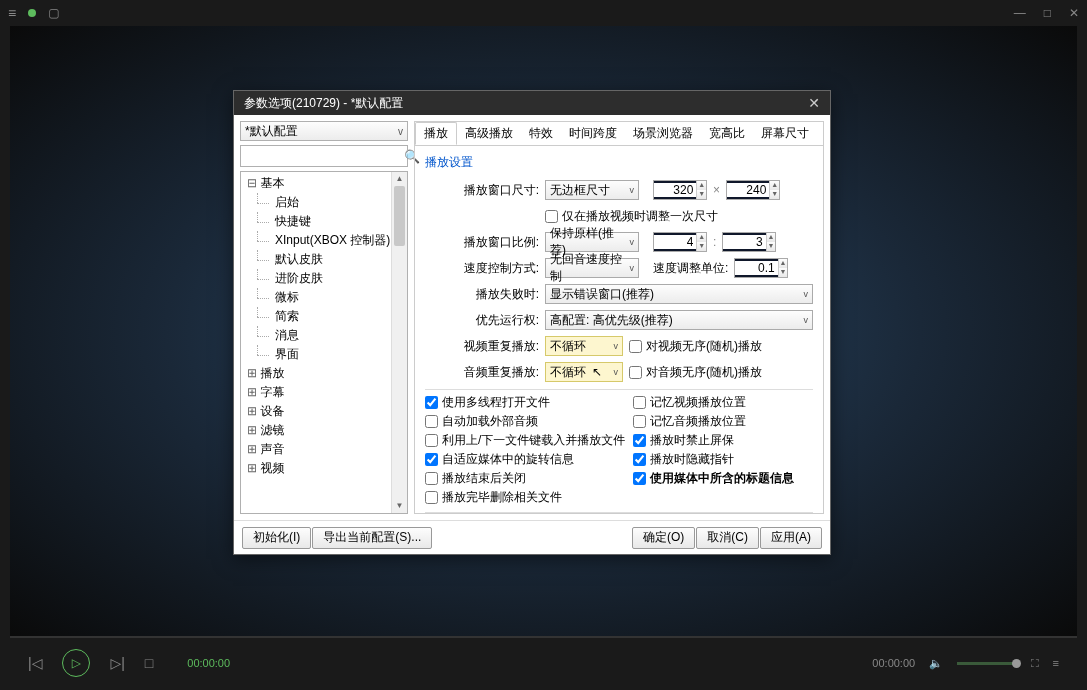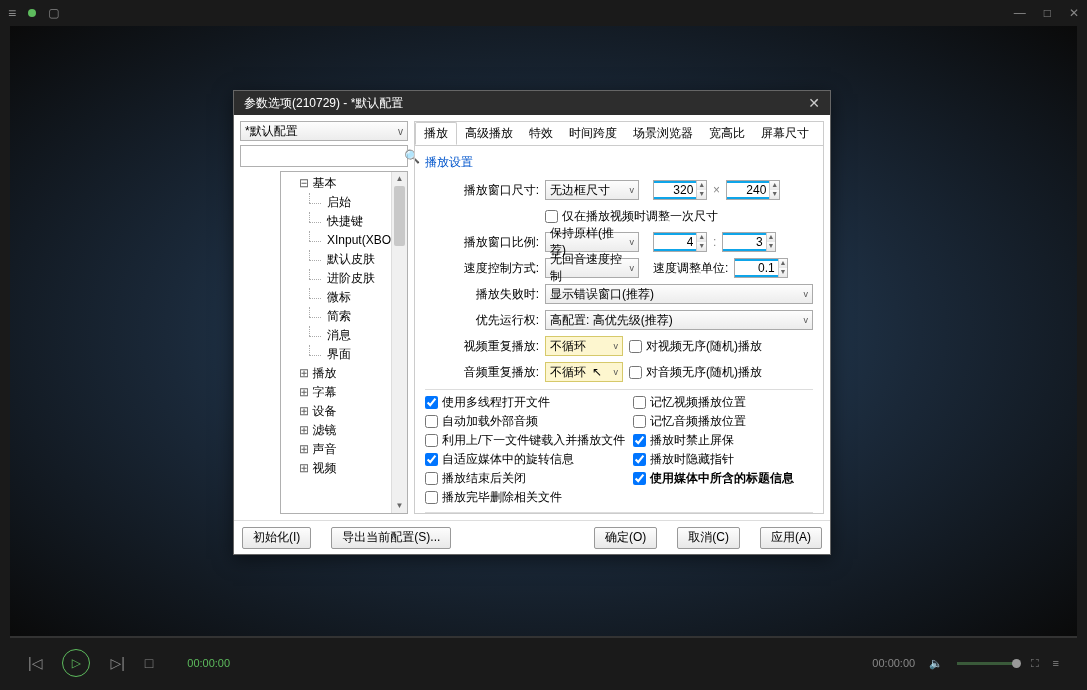--- a/index.html
+++ b/index.html
@@ -35,21 +35,21 @@
 .dlg-close { cursor: pointer; font-size: 14px; color: #ccc; }
 .dlg-body { flex: 1; display: flex; padding: 6px; gap: 6px; background: #fff; overflow: hidden; }
 
 
 .left-col { width: 168px; display: flex; flex-direction: column; gap: 4px; }
 .combo { height: 20px; border: 1px solid #b0b0b0; background: linear-gradient(#fdfdfd,#ececec); display: flex; align-items: center; padding: 0 4px; font-size: 12px; position: relative; }
 .combo .chev { margin-left: auto; font-size: 10px; color: #555; }
 .search-box { height: 22px; border: 1px solid #b0b0b0; display: flex; align-items: center; background: #fff; }
 .search-box input { flex: 1; border: none; outline: none; padding: 0 4px; font-size: 12px; background: transparent; }
 .search-icn { width: 20px; text-align: center; color: #777; cursor: pointer; font-size: 13px; }
-.tree { flex: 1; border: 1px solid #b0b0b0; overflow-y: auto; padding: 2px 12px; font-size: 12px; position: relative; margin-left: 40px; }
+.tree { flex: 1; border: 1px solid #b0b0b0; overflow-y: auto; padding: 2px 0; font-size: 12px; position: relative; }
 .tree-scroll { position: absolute; right: 0; top: 0; bottom: 0; width: 16px; background: #f0f0f0; border-left: 1px solid #ddd; }
 .tree-scroll .thumb { position: absolute; top: 14px; left: 2px; right: 2px; height: 60px; background: #c8c8c8; border-radius: 2px; }
 .tree-scroll .arr { position: absolute; left: 0; right: 0; height: 14px; text-align: center; font-size: 8px; color: #666; background: #f0f0f0; line-height: 14px; }
 .tree ul { list-style: none; }
 .tree li { padding: 1px 0 1px 6px; white-space: nowrap; }
 .tree li.root > span::before { content: '⊟ '; color: #666; }
 .tree li.branch > span::before { content: '⊞ '; color: #666; }
 .tree li.child { padding-left: 34px; position: relative; }
 .tree li.child::before { content: ''; position: absolute; left: 16px; top: 0; bottom: 50%; border-left: 1px dotted #aaa; }
 .tree li.child::after { content: ''; position: absolute; left: 16px; top: 50%; width: 12px; border-top: 1px dotted #aaa; }
@@ -60,34 +60,34 @@
 .tabs .tab { padding: 0 8px; height: 100%; display: flex; align-items: center; cursor: pointer; white-space: nowrap; }
 .tabs .tab.active { border: 1px solid #ccc; border-bottom: 1px solid #fff; background: #fff; margin-bottom: -1px; border-radius: 2px 2px 0 0; }
 .tab-content { flex: 1; padding: 8px 10px; overflow-y: auto; font-size: 12px; color: #000; }
 .section-title { color: #0055cc; margin-bottom: 8px; }
 .form-row { display: flex; align-items: center; margin-bottom: 4px; min-height: 22px; }
 .form-row .lbl { width: 120px; text-align: right; padding-right: 6px; }
 .sel { height: 20px; border: 1px solid #aaa; background: linear-gradient(#fdfdfd,#ececec); display: inline-flex; align-items: center; padding: 0 4px; font-size: 12px; position: relative; }
 .sel .chev { margin-left: auto; font-size: 9px; color: #555; padding-left: 4px; }
 .sel.hl { background: #fdf6cf; border-color: #d6c96a; }
 .cursor-spot { position: absolute; right: 20px; top: 2px; font-size: 12px; color: #000; pointer-events: none; }
-.num { width: 54px; height: 20px; border: 1px solid #aaa; display: inline-flex; align-items: center; background: #0ea5e9; }
+.num { width: 54px; height: 20px; border: 1px solid #aaa; display: inline-flex; align-items: center; background: #0f172a; }
 .num input { width: 100%; border: none; outline: none; text-align: right; padding: 0 3px; font-size: 12px; }
 .num .spin { width: 12px; display: flex; flex-direction: column; border-left: 1px solid #ccc; }
 .num .spin span { height: 9px; font-size: 7px; text-align: center; line-height: 8px; background: linear-gradient(#fdfdfd,#e8e8e8); color: #666; cursor: pointer; }
 .x { margin: 0 6px; color: #888; }
 .chk-line { display: flex; align-items: center; gap: 4px; }
 .chk-line input { margin: 0; }
 .chk-grid { display: grid; grid-template-columns: 200px 1fr; gap: 2px 8px; margin-top: 6px; padding-top: 4px; }
 .chk-grid.bordered { border-top: 1px solid #ddd; }
 .chk-grid label { display: flex; align-items: center; gap: 4px; white-space: nowrap; }
 .chk-grid label.bold { font-weight: bold; }
 
 
-.dlg-footer { height: 34px; border-top: 1px solid #ddd; display: flex; align-items: center; padding: 0 8px; gap: 20px; background: #fff; }
+.dlg-footer { height: 34px; border-top: 1px solid #ddd; display: flex; align-items: center; padding: 0 8px; gap: 1px; background: #fff; }
 .btn { height: 22px; padding: 0 10px; border: 1px solid #999; background: linear-gradient(#fdfdfd,#e8e8e8); font-size: 12px; cursor: pointer; border-radius: 2px; }
 .dlg-footer .spacer { flex: 1; }
 </style>
 </head>
 <body>
 
 <div class="app-frame">
   <div class="app-titlebar">
     <div class="tb-left">
       <span class="tb-hamburger">≡</span>

